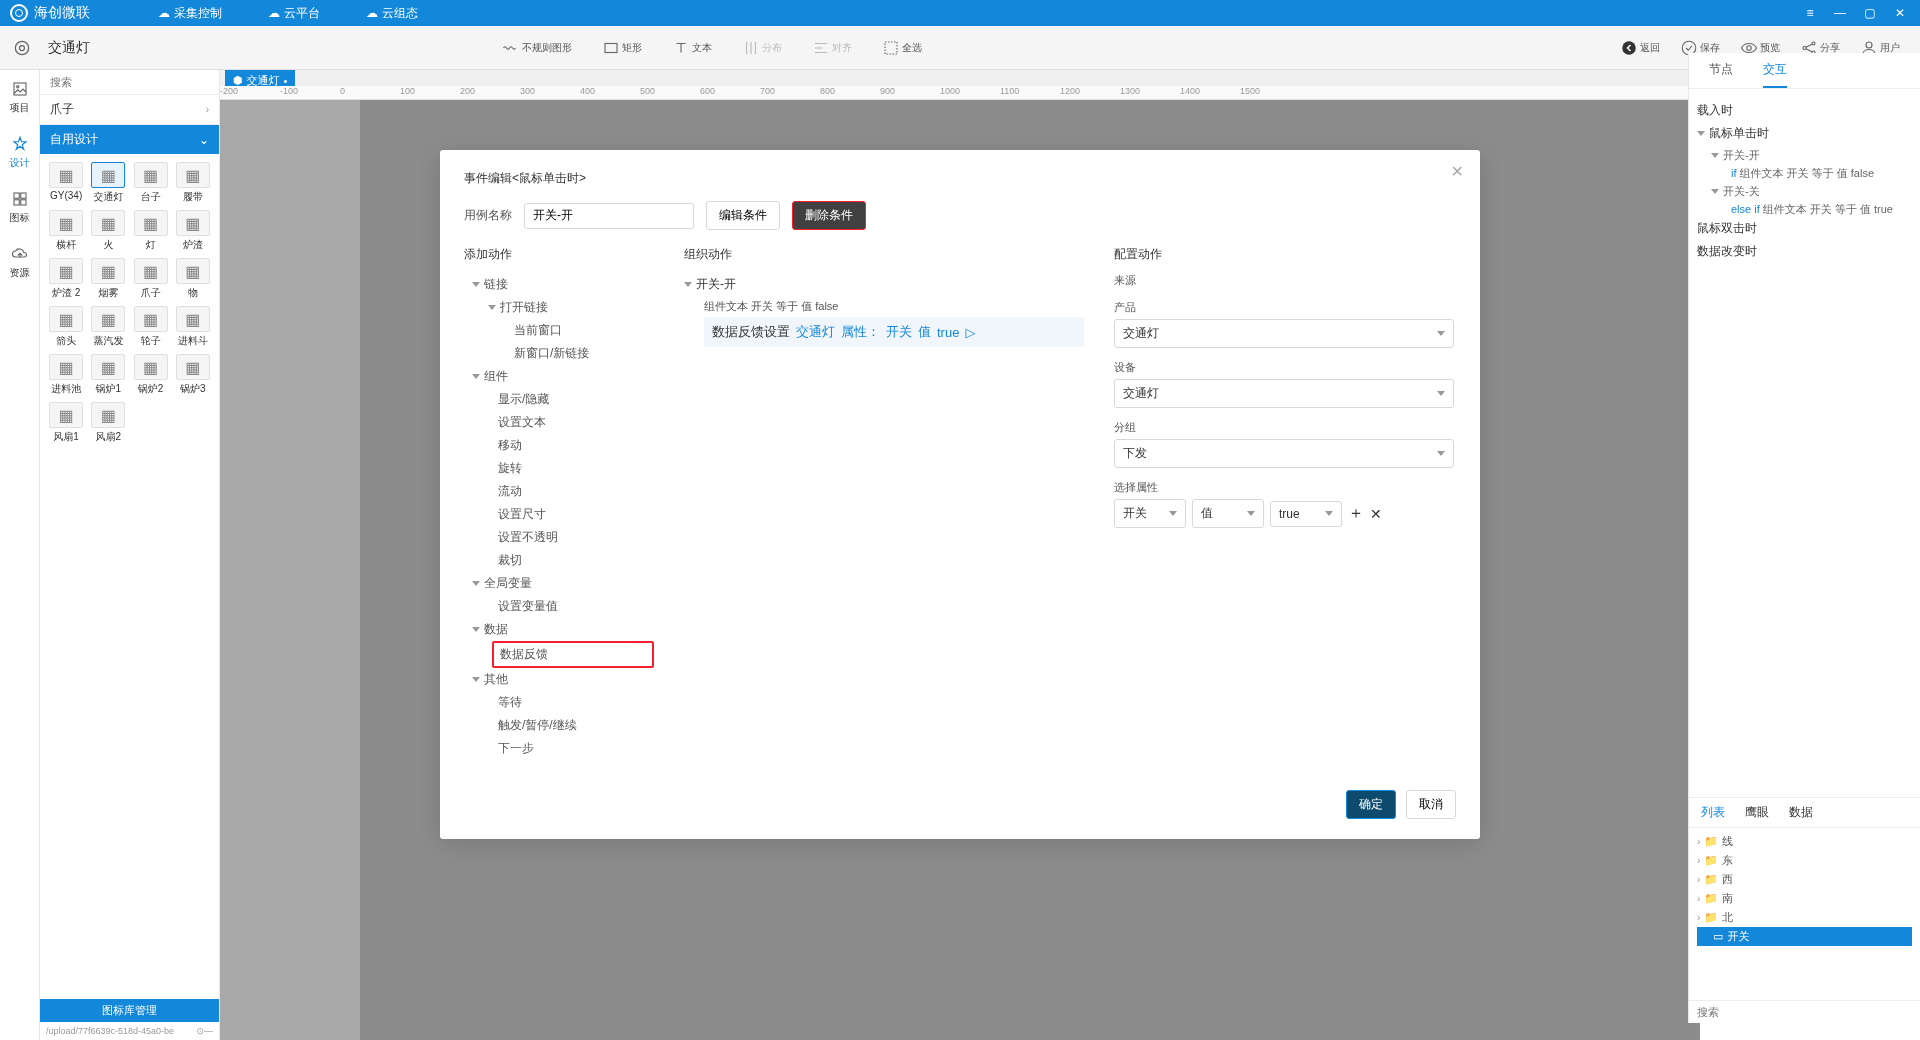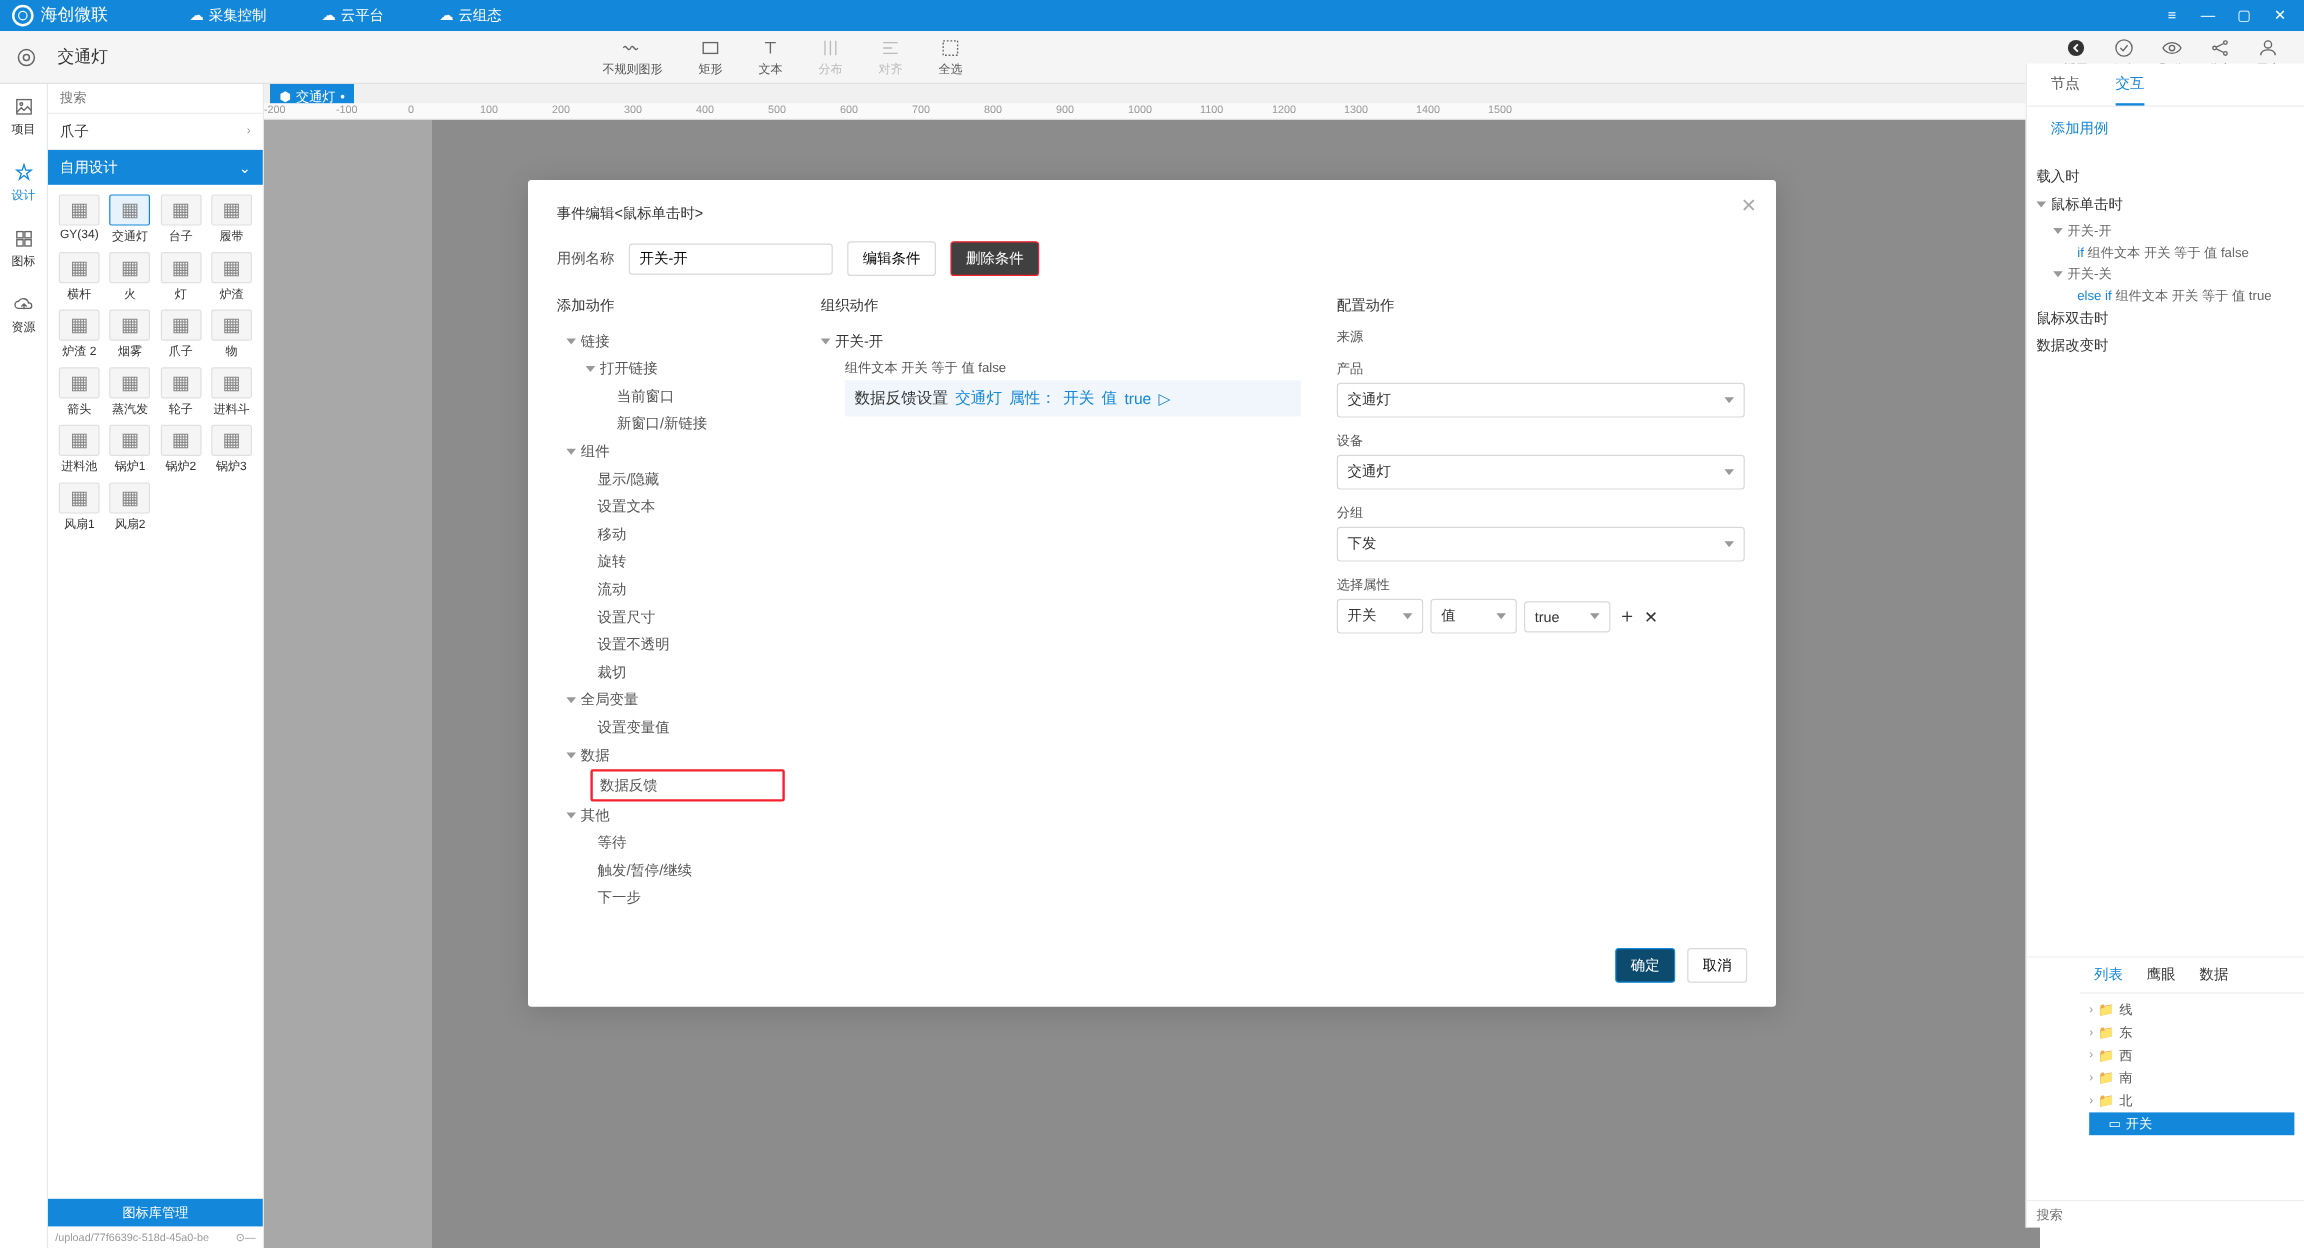--- a/index.html
+++ b/index.html
@@ -15,21 +15,21 @@
 .topbar-tab.active { position: relative; }
 .topbar-right { margin-left: auto; display: flex; gap: 10px; }
 .win-btn { width: 20px; height: 20px; display: flex; align-items: center; justify-content: center; cursor: pointer; color: #fff; }
 
 
 .secondbar { height: 44px; background: #f5f5f5; display: flex; align-items: center; border-bottom: 1px solid #e0e0e0; }
 .secondbar-left { display: flex; align-items: center; padding: 0 12px; gap: 16px; }
 .secondbar-icon { width: 20px; height: 20px; color: #666; }
 .secondbar-title { font-size: 14px; color: #333; }
 .secondbar-tools { margin-left: 400px; display: flex; gap: 30px; }
-.tool-item { display: flex; flex-direction: column; align-items: center; gap: 2px; cursor: pointer; color: #555; }
+.tool-item { display: flex; align-items: center; gap: 2px; cursor: pointer; color: #555; }
 .tool-item.disabled { color: #bbb; }
 .tool-icon { width: 18px; height: 18px; }
 .tool-label { font-size: 10px; }
 .secondbar-right { margin-left: auto; display: flex; gap: 20px; padding-right: 20px; }
 
 
 .leftbar { position: absolute; left: 0; top: 70px; width: 40px; height: calc(100% - 70px); background: #fff; border-right: 1px solid #e8e8e8; display: flex; flex-direction: column; align-items: center; padding-top: 10px; gap: 20px; }
 .leftbar-item { display: flex; flex-direction: column; align-items: center; gap: 3px; cursor: pointer; }
 .leftbar-item.active { color: #1387da; }
 .leftbar-label { font-size: 10px; }
@@ -61,21 +61,21 @@
 .rightpanel { position: absolute; right: 0; top: 53px; width: 232px; height: calc(100% - 70px); background: #fff; border-left: 1px solid #e8e8e8; }
 .rp-tabs { display: flex; border-bottom: 1px solid #eee; padding: 0 20px; gap: 30px; }
 .rp-tab { padding: 8px 0; cursor: pointer; color: #555; }
 .rp-tab.active { color: #1387da; border-bottom: 2px solid #1387da; }
 .rp-section { padding: 10px 20px; }
 .rp-link { color: #1387da; cursor: pointer; }
 .rp-tree { padding-left: 8px; }
 .rp-tree-item { padding: 3px 0; cursor: pointer; display: flex; align-items: center; gap: 4px; }
 .rp-tree-sub { padding-left: 14px; font-size: 11px; color: #666; }
 .rp-tree-sub .cond { color: #1387da; }
-.rp-lower { position: absolute; bottom: 26px; left: 0; right: 0; height: 200px; border-top: 1px solid #eee; padding-left: 44px; }
+.rp-lower { position: absolute; bottom: 26px; left: 0; right: 0; height: 200px; border-top: 1px solid #eee; }
 .rp-lower-tabs { display: flex; gap: 20px; padding: 6px 12px; border-bottom: 1px solid #eee; }
 .rp-lower-tab { cursor: pointer; }
 .rp-lower-tab.active { color: #1387da; }
 .rp-list { padding: 4px 8px; }
 .rp-list-item { padding: 2px 0; display: flex; align-items: center; gap: 4px; font-size: 11px; color: #555; }
 .rp-list-item.sel { background: #1387da; color: #fff; }
 .folder-icon { color: #d4a94e; }
 .rp-bottom-search { position: absolute; bottom: 0; left: 0; right: 0; padding: 4px 8px; border-top: 1px solid #eee; }
 .rp-bottom-search input { width: 100%; border: none; outline: none; font-size: 11px; }
 
@@ -430,23 +430,20 @@
     </div>
   <div class="canvas-bg"></div>
   <div class="canvas-page"></div>
 </div>
 
 <div class="rightpanel">
   <div class="rp-tabs">
     <div class="rp-tab">节点</div>
     <div class="rp-tab active">交互</div>
   </div>
-  <div class="rp-section">
-    <div class="rp-link">添加用例</div>
-  </div>
   <div class="rp-section rp-tree">
     <div class="rp-tree-item">
         <span>载入时</span>
       </div>
     <div class="rp-tree-item">
         <span class="caret"></span>
         <span>鼠标单击时</span>
       </div>
     <div class="rp-tree-sub">
       <div class="rp-tree-item">

